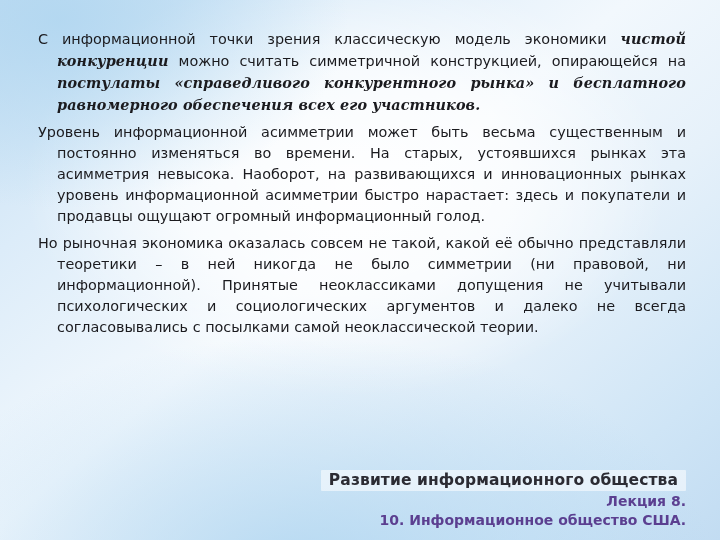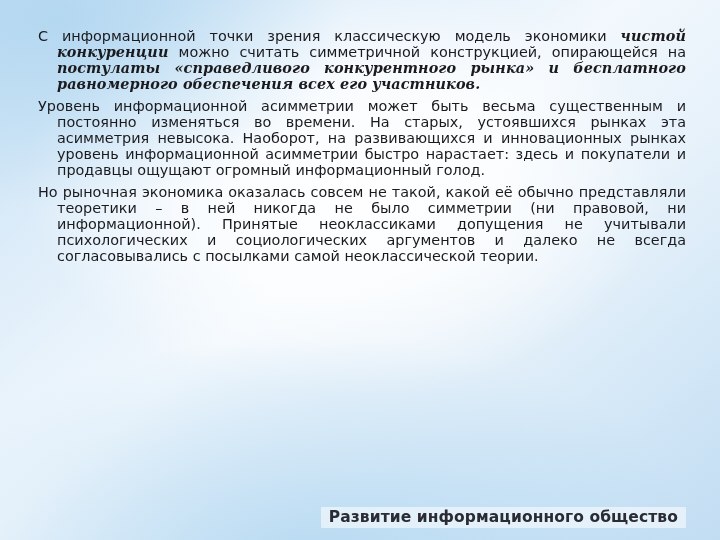--- a/index.html
+++ b/index.html
@@ -59,21 +59,21 @@
     left: 38px;
     top: 28px;
     width: 648px;
   }
 
   p.para {
     margin: 0 0 6px 0;
     color: #1b1b1f;
     font-family: "DejaVu Sans", sans-serif;
     font-size: 14.4px;
-    line-height: 16px;
+    line-height: 21px;
     text-align: justify;
     text-indent: 0;
     padding-left: 19px;
     text-justify: inter-word;
   }
   p.para > .first-line-out {
     margin-left: -19px;
   }
 
   
@@ -136,18 +136,20 @@
       </p>
 
       <p class="para">
         <span class="first-line-out">Но рыночная экономика оказалась совсем не такой, какой её обычно представляли теоретики – в ней никогда не было симметрии (ни правовой, ни информационной). Принятые неоклассиками допущения не учитывали психологических и социологических аргументов и далеко не всегда согласовывались с посылками самой неоклассической теории.</span>
       </p>
 
     </div>
 
     <div class="footer">
       <div class="title-chip">
-        <div class="slide-title">Развитие информационного общество</div>
+        <div class="slide-title">Развитие информационного общества</div>
       </div>
+      <div class="sub1">Лекция 8.</div>
+      <div class="sub2">10. Информационное общество США.</div>
     </div>
 
   </div>
 </div>
 
 </body></html>

